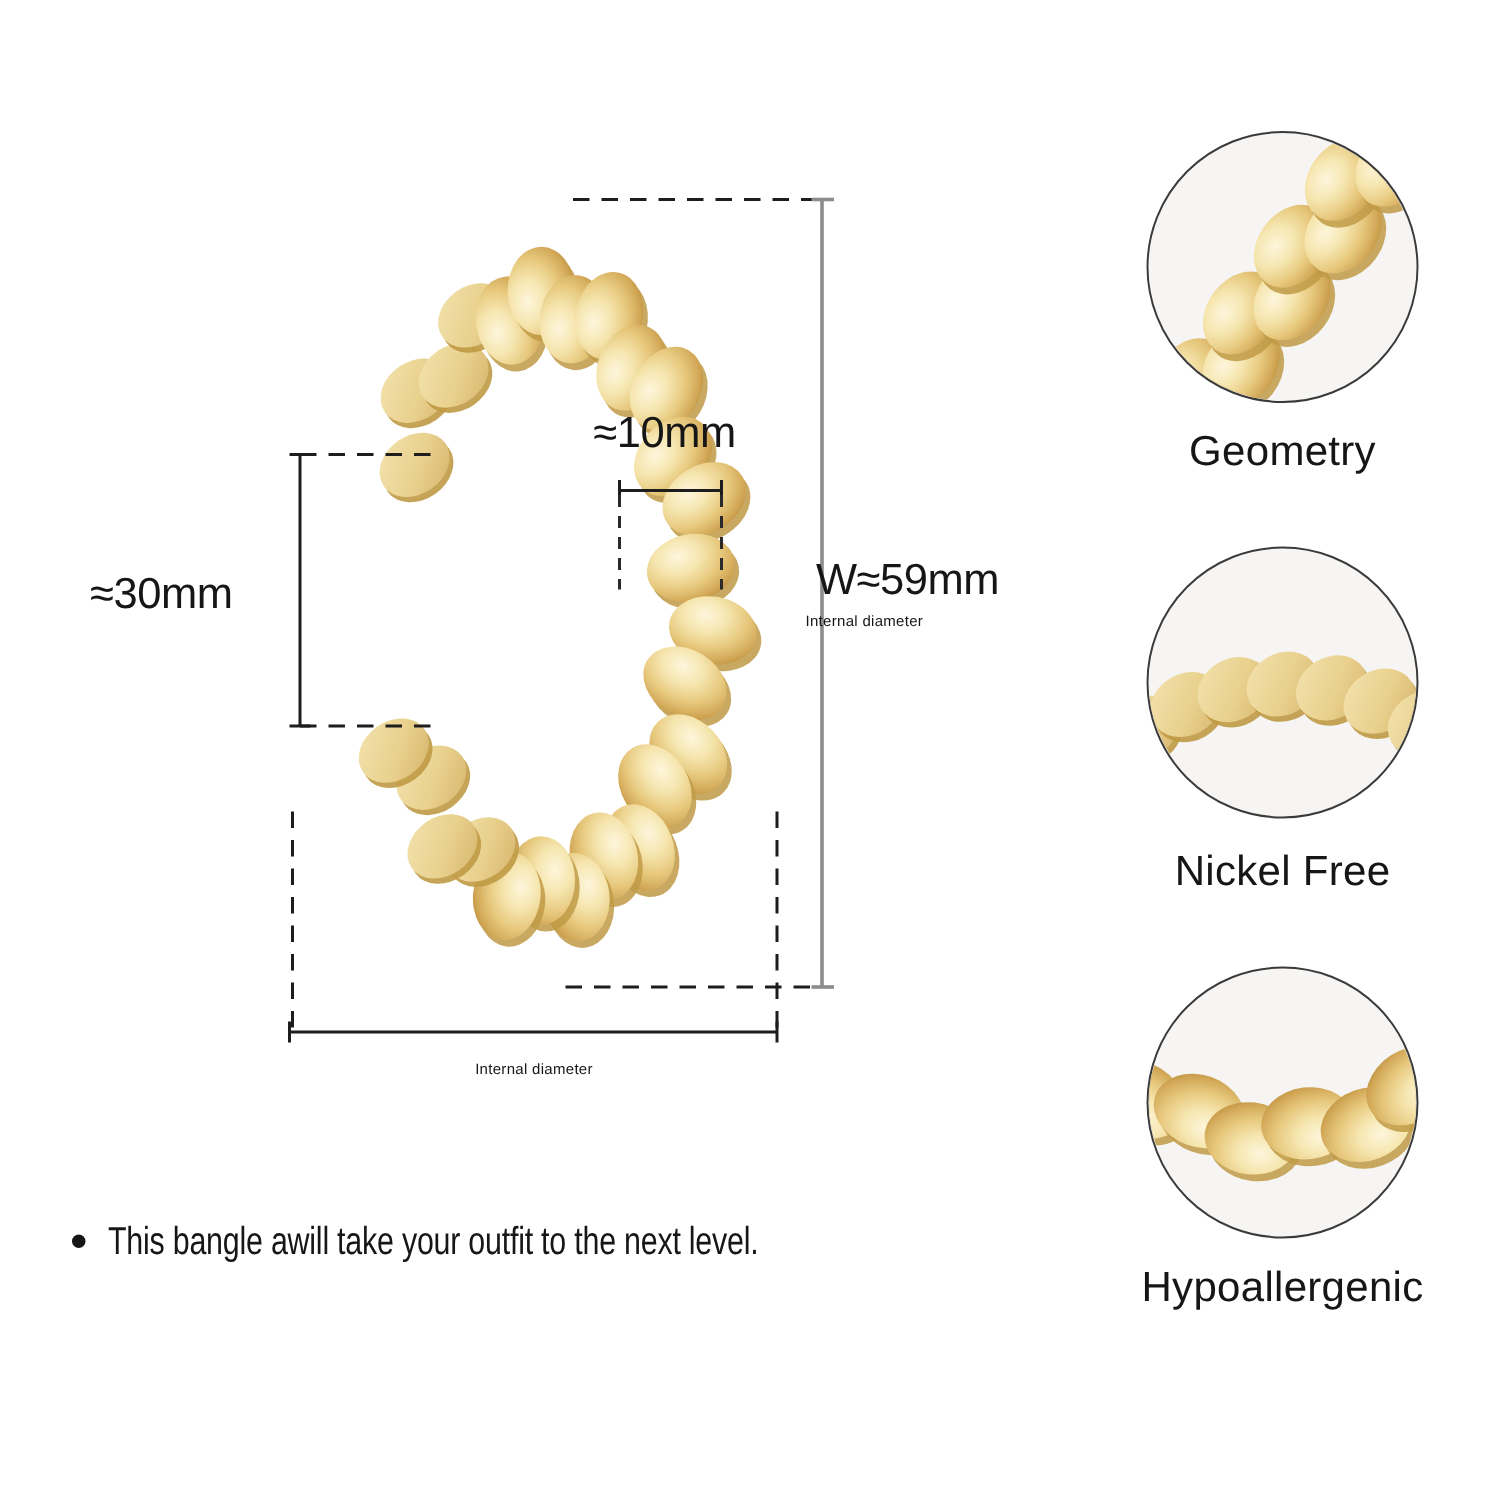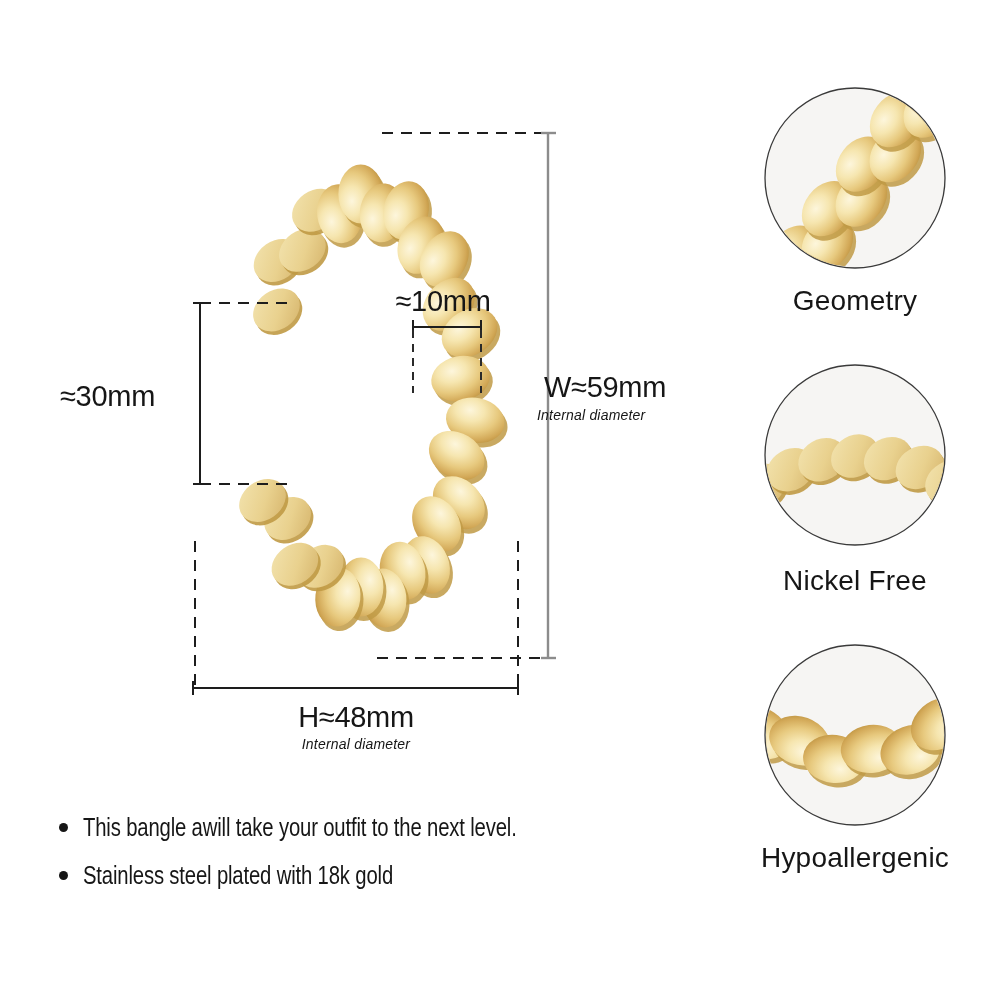--- a/index.html
+++ b/index.html
@@ -6,23 +6,23 @@
   .stage{position:relative;width:1000px;height:1000px;background:#ffffff;overflow:hidden;
          font-family:"Liberation Sans",sans-serif;color:#161616;}
   svg.diagram{position:absolute;left:0;top:0;}
   .dash{stroke:#1d1d1d;stroke-width:2;fill:none;stroke-dasharray:11 8;}
   .dash-sm{stroke:#2a2a2a;stroke-width:2;fill:none;stroke-dasharray:8 6;}
   .solid{stroke:#1d1d1d;stroke-width:2;fill:none;}
   .grayline{stroke:#8c8c8c;stroke-width:2.4;fill:none;}
   .fcircle{stroke:#3a3a3a;stroke-width:1.3;}
   .label{position:absolute;white-space:nowrap;}
   .measure{font-size:29px;letter-spacing:-0.3px;line-height:30px;}
-  .measure-sub{font-size:14px;letter-spacing:0.2px;line-height:16px;font-style:italic;}
+  .measure-sub{font-size:10px;letter-spacing:0.2px;line-height:16px;}
   .feature-label{width:320px;text-align:center;font-size:28px;letter-spacing:0.2px;line-height:30px;}
-  .bullets{position:absolute;left:59px;top:803px;margin:0;padding:0;list-style:none;}
+  .bullets{position:absolute;left:48px;top:803px;margin:0;padding:0;list-style:none;}
   .bullets li{display:flex;align-items:center;height:48px;}
   .dot{width:9px;height:9px;border-radius:50%;background:#161616;margin-right:15px;flex:none;}
   .btext{font-size:26px;letter-spacing:-0.2px;transform:scaleX(0.78);transform-origin:0 50%;white-space:nowrap;}
 </style>
 </head>
 <body>
 
 <div class="stage">
 
   <svg class="diagram" width="1000" height="1000" viewBox="0 0 1000 1000">
@@ -199,41 +199,36 @@
         <ellipse cx="910.7348286903837" cy="749.767834351911" rx="31" ry="24" transform="rotate(159.89999999999992 910.7348286903837 749.767834351911)" fill="url(#goldBead)"></ellipse>
         <ellipse cx="942.9759569334294" cy="728.4059623956182" rx="31" ry="24" transform="rotate(146.59999999999997 942.9759569334294 728.4059623956182)" fill="#c09a45" opacity="0.85"></ellipse>
         <ellipse cx="939.9759569334294" cy="723.9059623956182" rx="31" ry="24" transform="rotate(146.59999999999997 939.9759569334294 723.9059623956182)" fill="url(#goldBead)"></ellipse>
         <ellipse cx="978.2658232864115" cy="711.717483291799" rx="31" ry="24" transform="rotate(133.2999999999999 978.2658232864115 711.717483291799)" fill="#c09a45" opacity="0.85"></ellipse>
         <ellipse cx="975.2658232864115" cy="707.217483291799" rx="31" ry="24" transform="rotate(133.2999999999999 975.2658232864115 707.217483291799)" fill="url(#goldBead)"></ellipse>
         <ellipse cx="992.8320137979415" cy="675.4999999999998" rx="31" ry="24" transform="rotate(119.99999999999987 992.8320137979415 675.4999999999998)" fill="#c09a45" opacity="0.85"></ellipse>
         <ellipse cx="989.8320137979415" cy="670.9999999999998" rx="31" ry="24" transform="rotate(119.99999999999987 989.8320137979415 670.9999999999998)" fill="url(#goldBead)"></ellipse>
       </g>
   </svg>
 
-  <div class="label measure" style="left:363px;top:286px;width:160px;text-align:center">≈10mm</div>
+  <div class="label measure" style="left:363px;top:274px;width:160px;text-align:center">≈10mm</div>
 
   <div class="label measure" style="left:60px;top:381px;width:130px;text-align:left">≈30mm</div>
 
   <div class="label" style="left:537px;top:372px">
     <div class="measure" style="padding-left:7px">W≈59mm</div>
     <div class="measure-sub" style="margin-top:5px">Internal diameter</div>
   </div>
 
   <div class="label" style="left:246px;top:702px;width:220px;text-align:center">
-    <div class="measure">H≈48mm</div>
     <div class="measure-sub" style="margin-top:4px">Internal diameter</div>
   </div>
 
   <div class="label feature-label" style="left:695px;top:286px">Geometry</div>
   <div class="label feature-label" style="left:695px;top:566px">Nickel Free</div>
   <div class="label feature-label" style="left:695px;top:843px">Hypoallergenic</div>
 
   <ul class="bullets">
     <li>
       <span class="dot"></span>
       <span class="btext">This bangle awill take your outfit to the next level.</span>
     </li>
-    <li>
-      <span class="dot"></span>
-      <span class="btext">Stainless steel plated with 18k gold</span>
-    </li>
   </ul>
 </div>
 
 </body></html>

